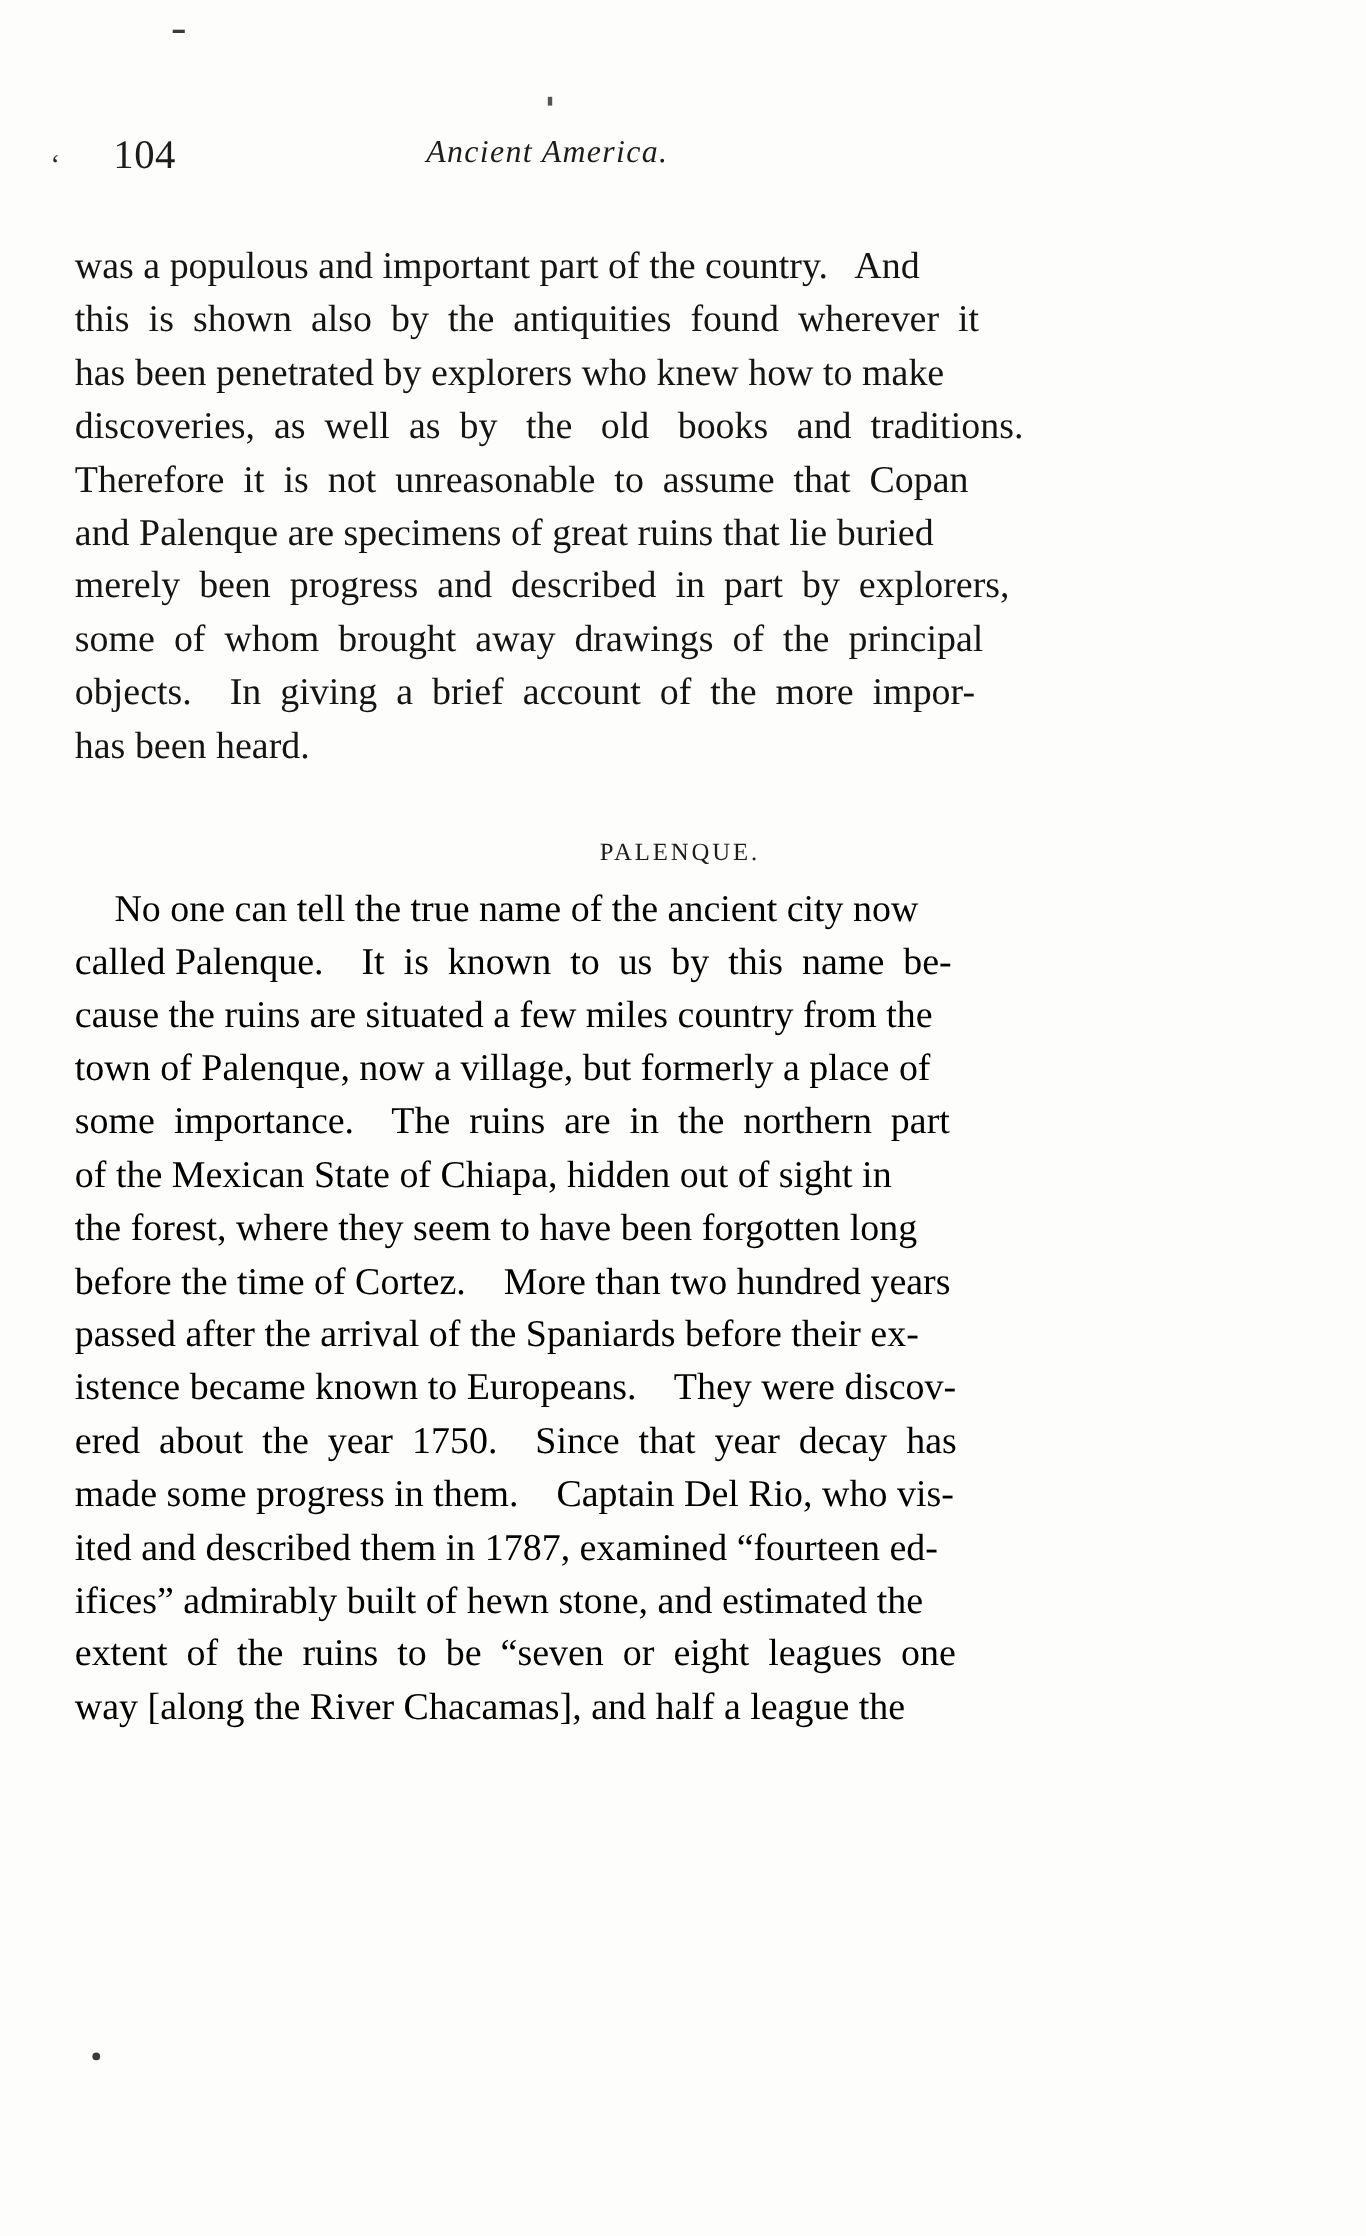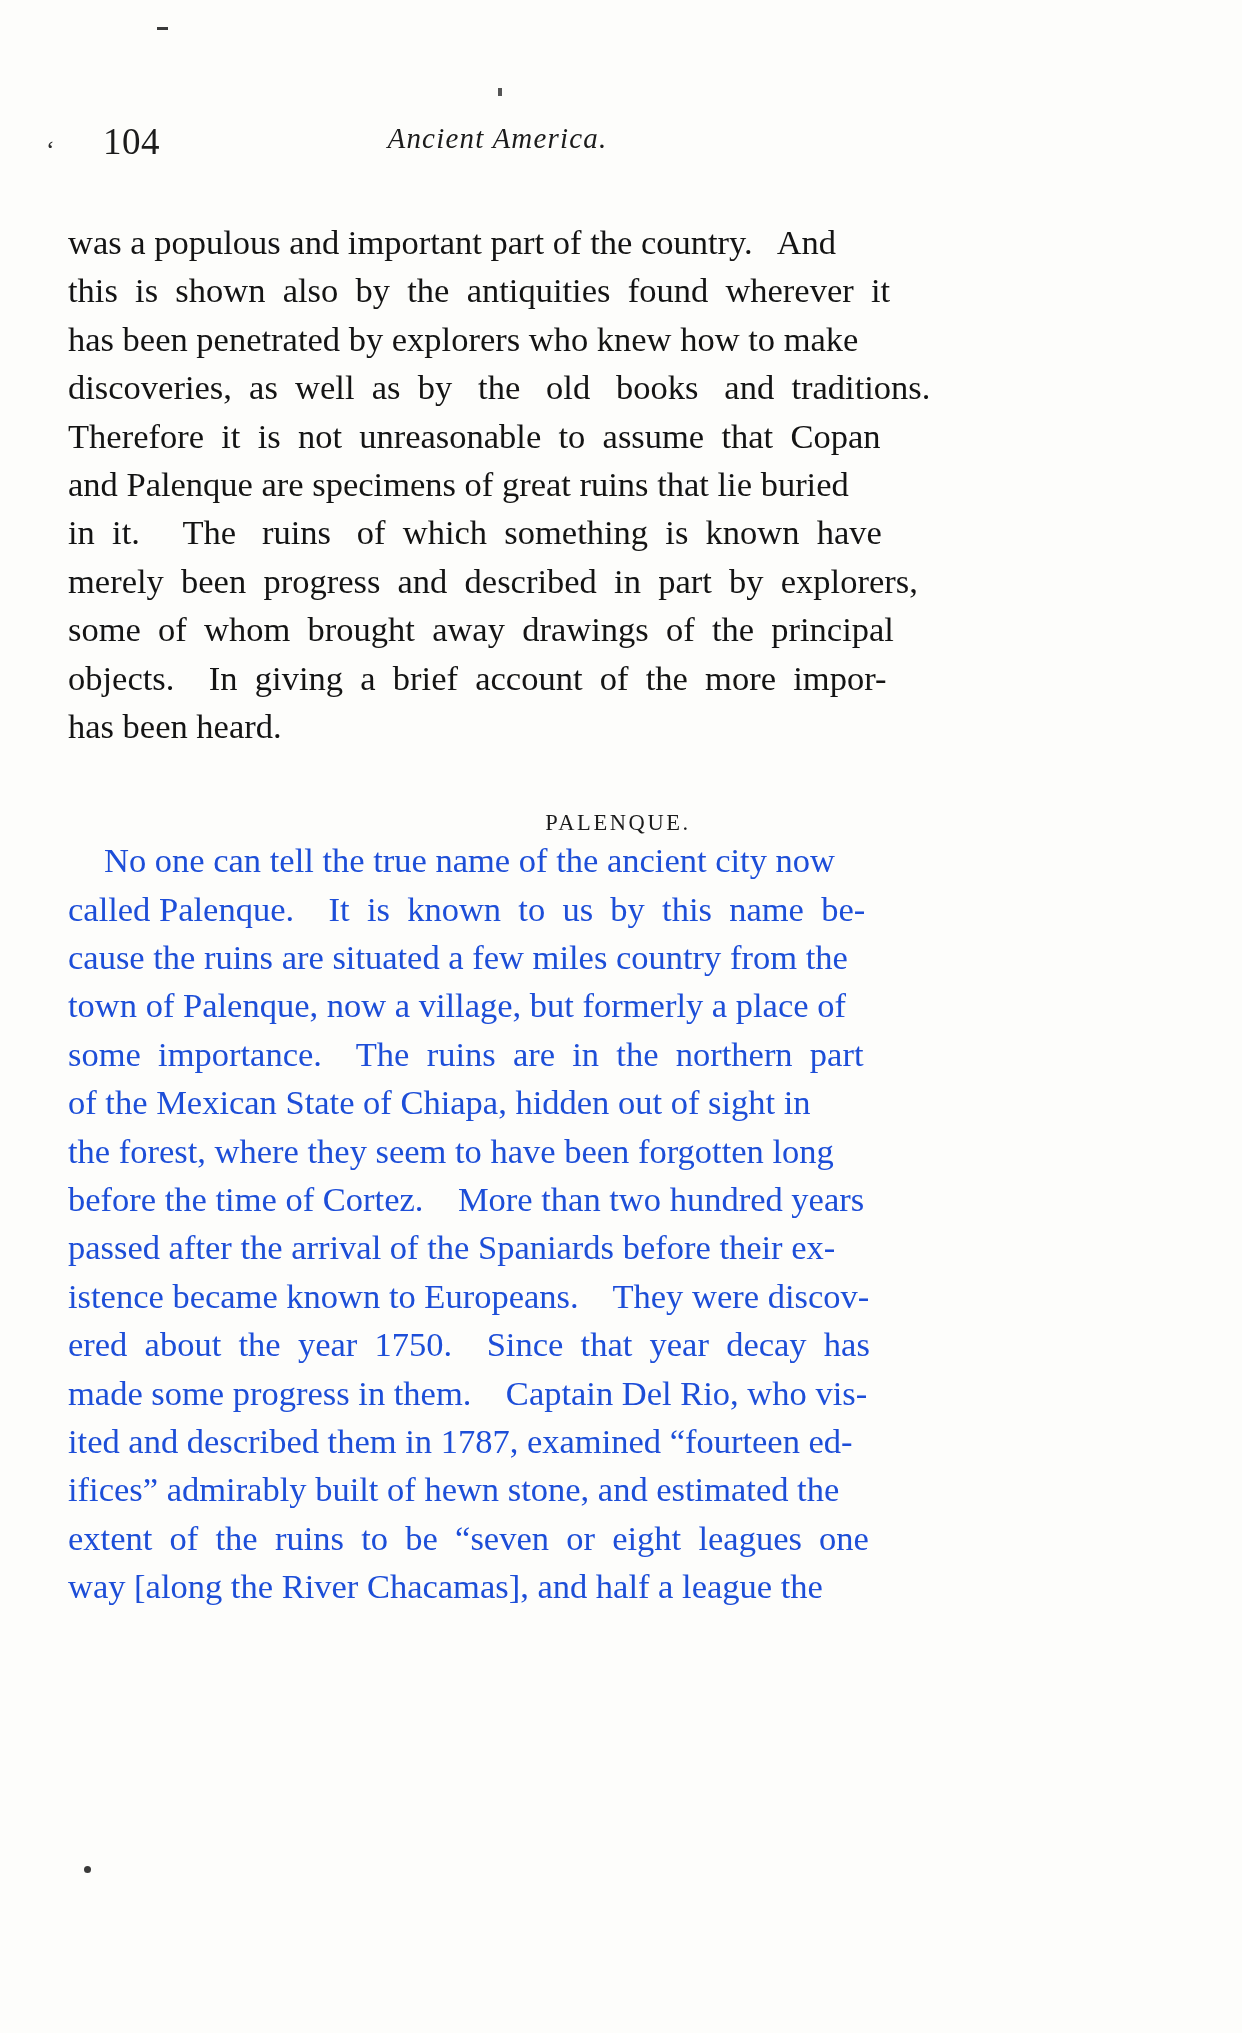--- a/index.html
+++ b/index.html
@@ -90,29 +90,30 @@
   }
   .lead-mark {
     position: absolute;
     left: -22px;
     top: 6px;
     font-size: 26px;
     color: #2a2a2a;
   }
   .section-title {
     margin-top: 60px;
+    margin-bottom: 14px;
     text-align: center;
     font-size: 22.5px;
     letter-spacing: 2.6px;
     color: #1c1c1c;
   }
   .block2 {
     font-size: 34.5px;
     line-height: 48.4px;
-    color: #1d4ed8;
+    color: #000000;
   }
   .indent {
     padding-left: 36px;
   }
 </style>
 </head>
 <body>
 
 <div class="page">
 
@@ -128,21 +129,20 @@
     </div>
 
     <div class="body-block">
       <span class="lead-mark">‘</span>
       <span class="jl">was a populous and important part of the country.   And</span>
       <span class="jl">this  is  shown  also  by  the  antiquities  found  wherever  it</span>
       <span class="jl">has been penetrated by explorers who knew how to make</span>
       <span class="jl">discoveries,  as  well  as  by   the   old   books   and  traditions.</span>
       <span class="jl">Therefore  it  is  not  unreasonable  to  assume  that  Copan</span>
       <span class="jl">and Palenque are specimens of great ruins that lie buried</span>
-      <span class="jl">in  it.     The   ruins   of  which  something  is  known  have</span>
       <span class="jl">merely  been  progress  and  described  in  part  by  explorers,</span>
       <span class="jl">some  of  whom  brought  away  drawings  of  the  principal</span>
       <span class="jl">objects.    In  giving  a  brief  account  of  the  more  impor-</span>
       <span class="jl">has been heard.</span>
     </div>
 
     <div class="section-title">PALENQUE.</div>
 
     <div class="block2">
       <span class="jl indent">No one can tell the true name of the ancient city now</span>

